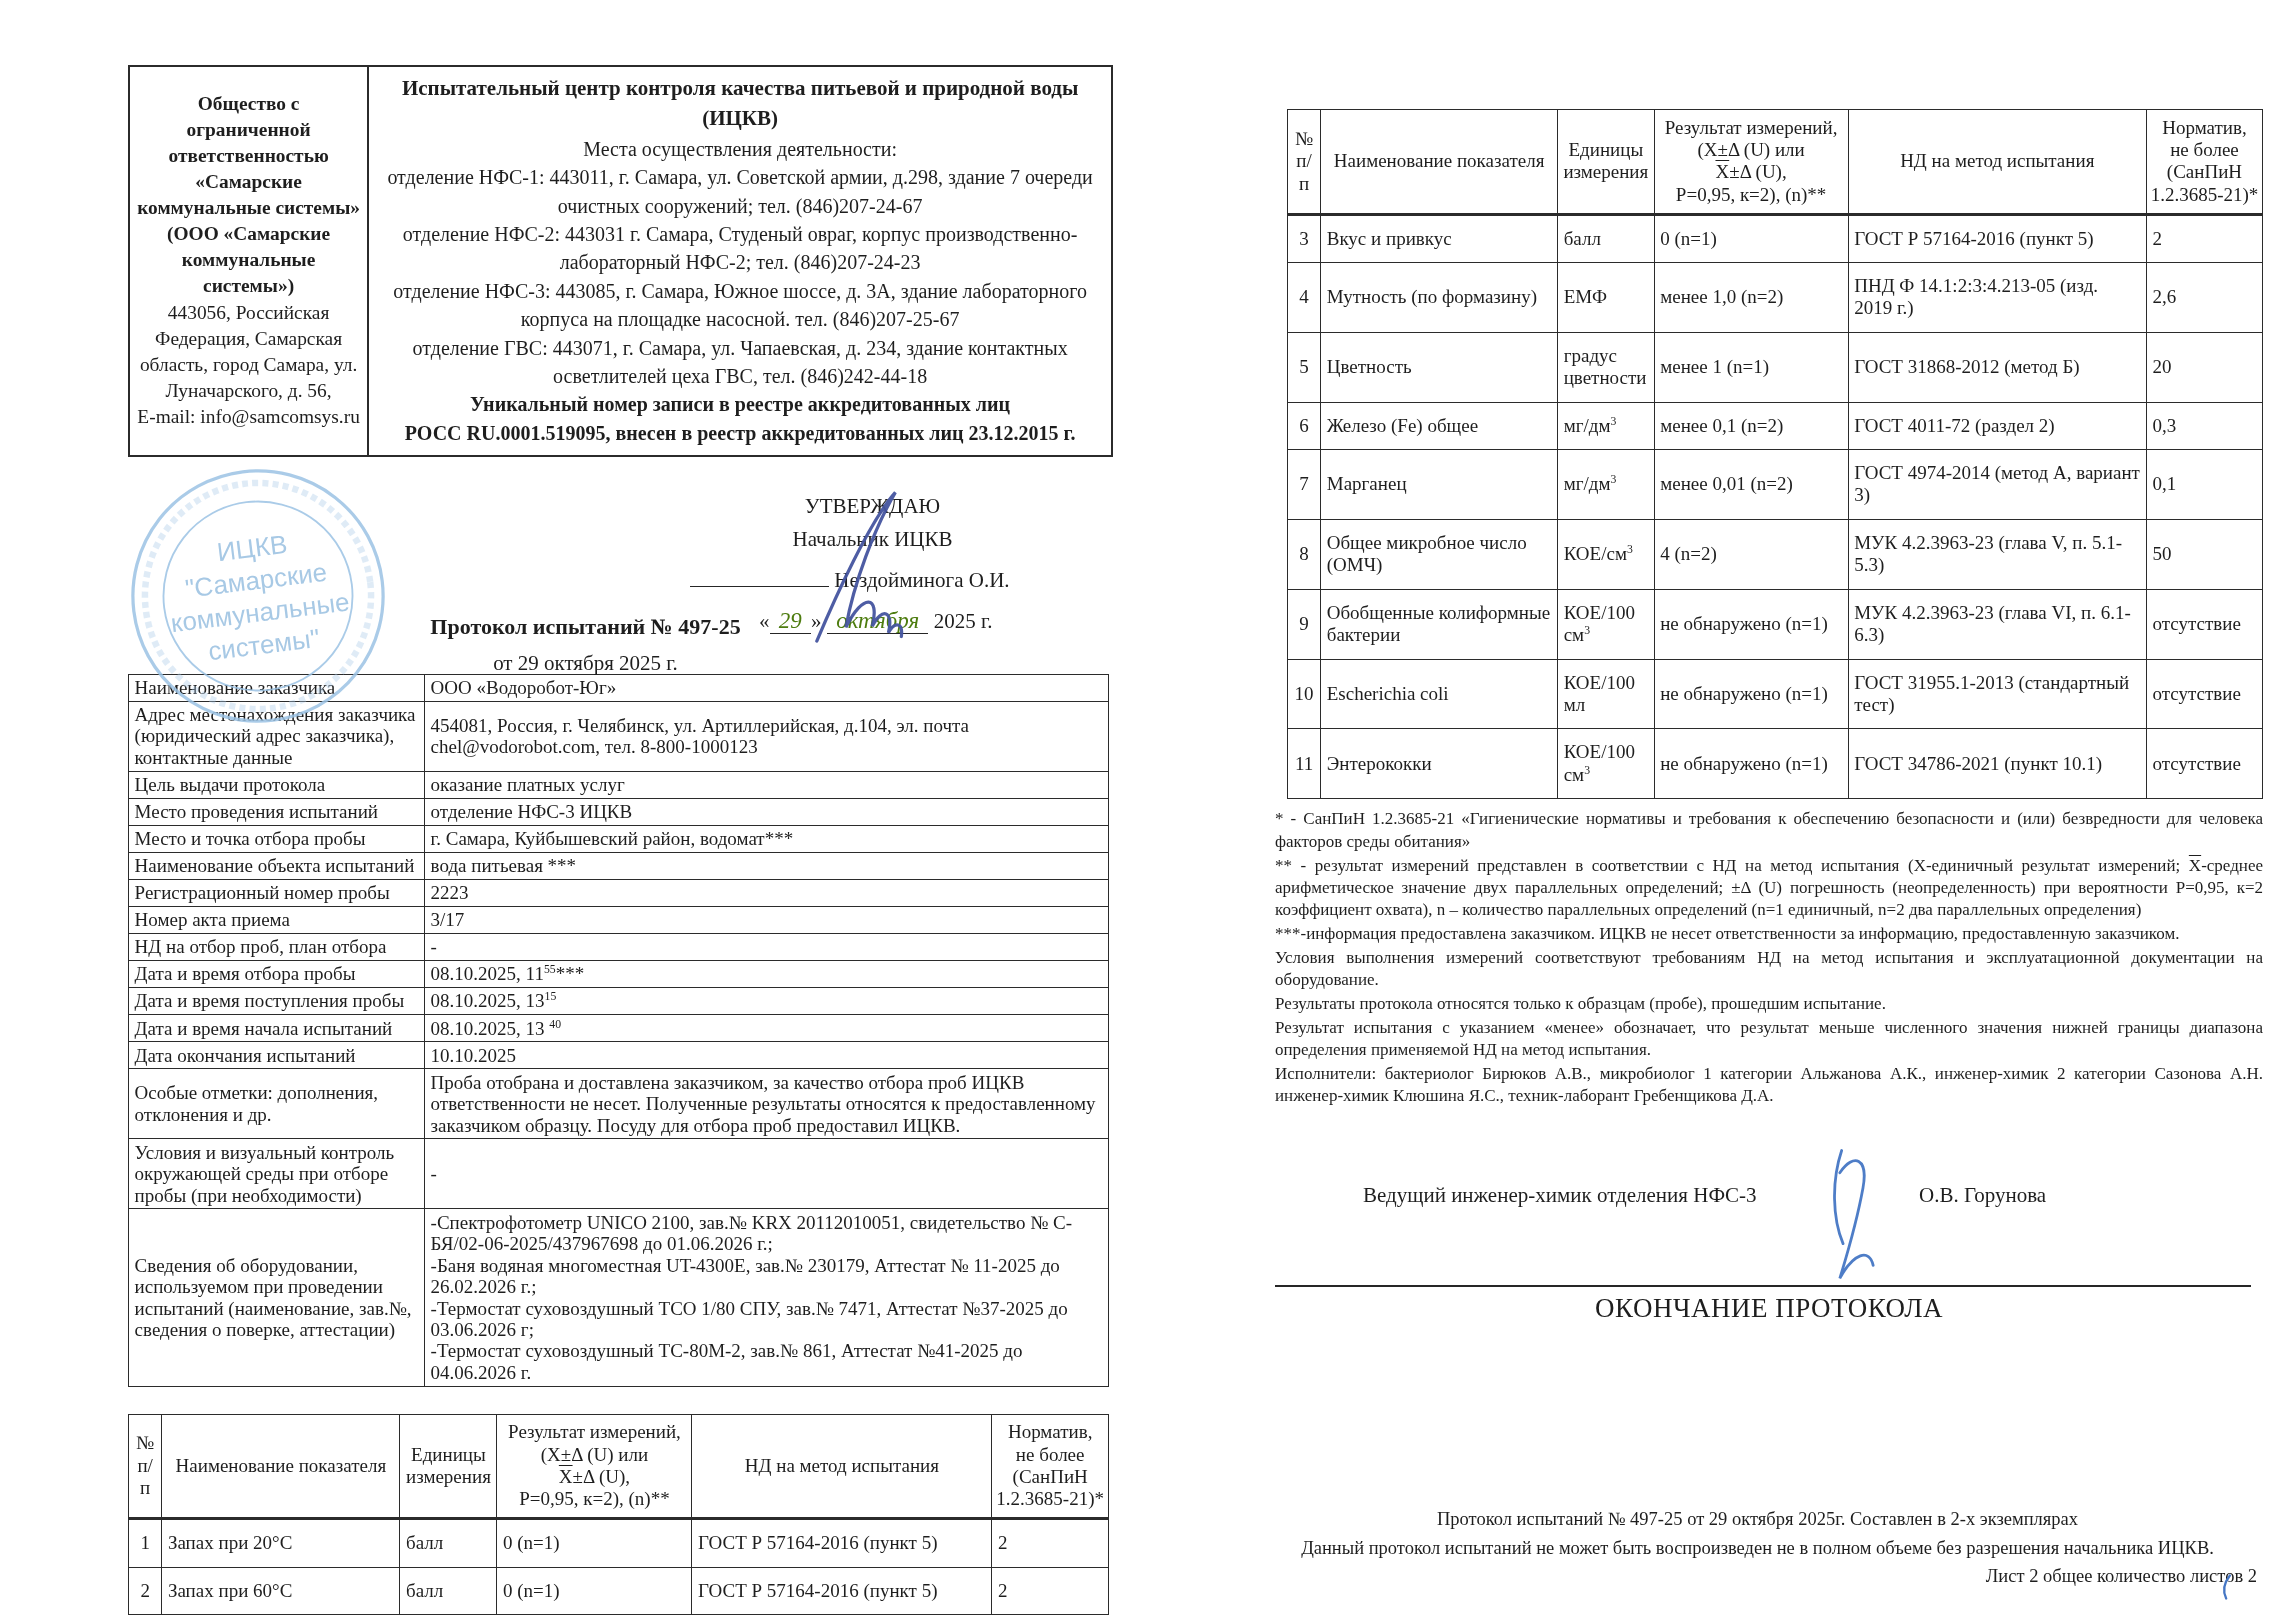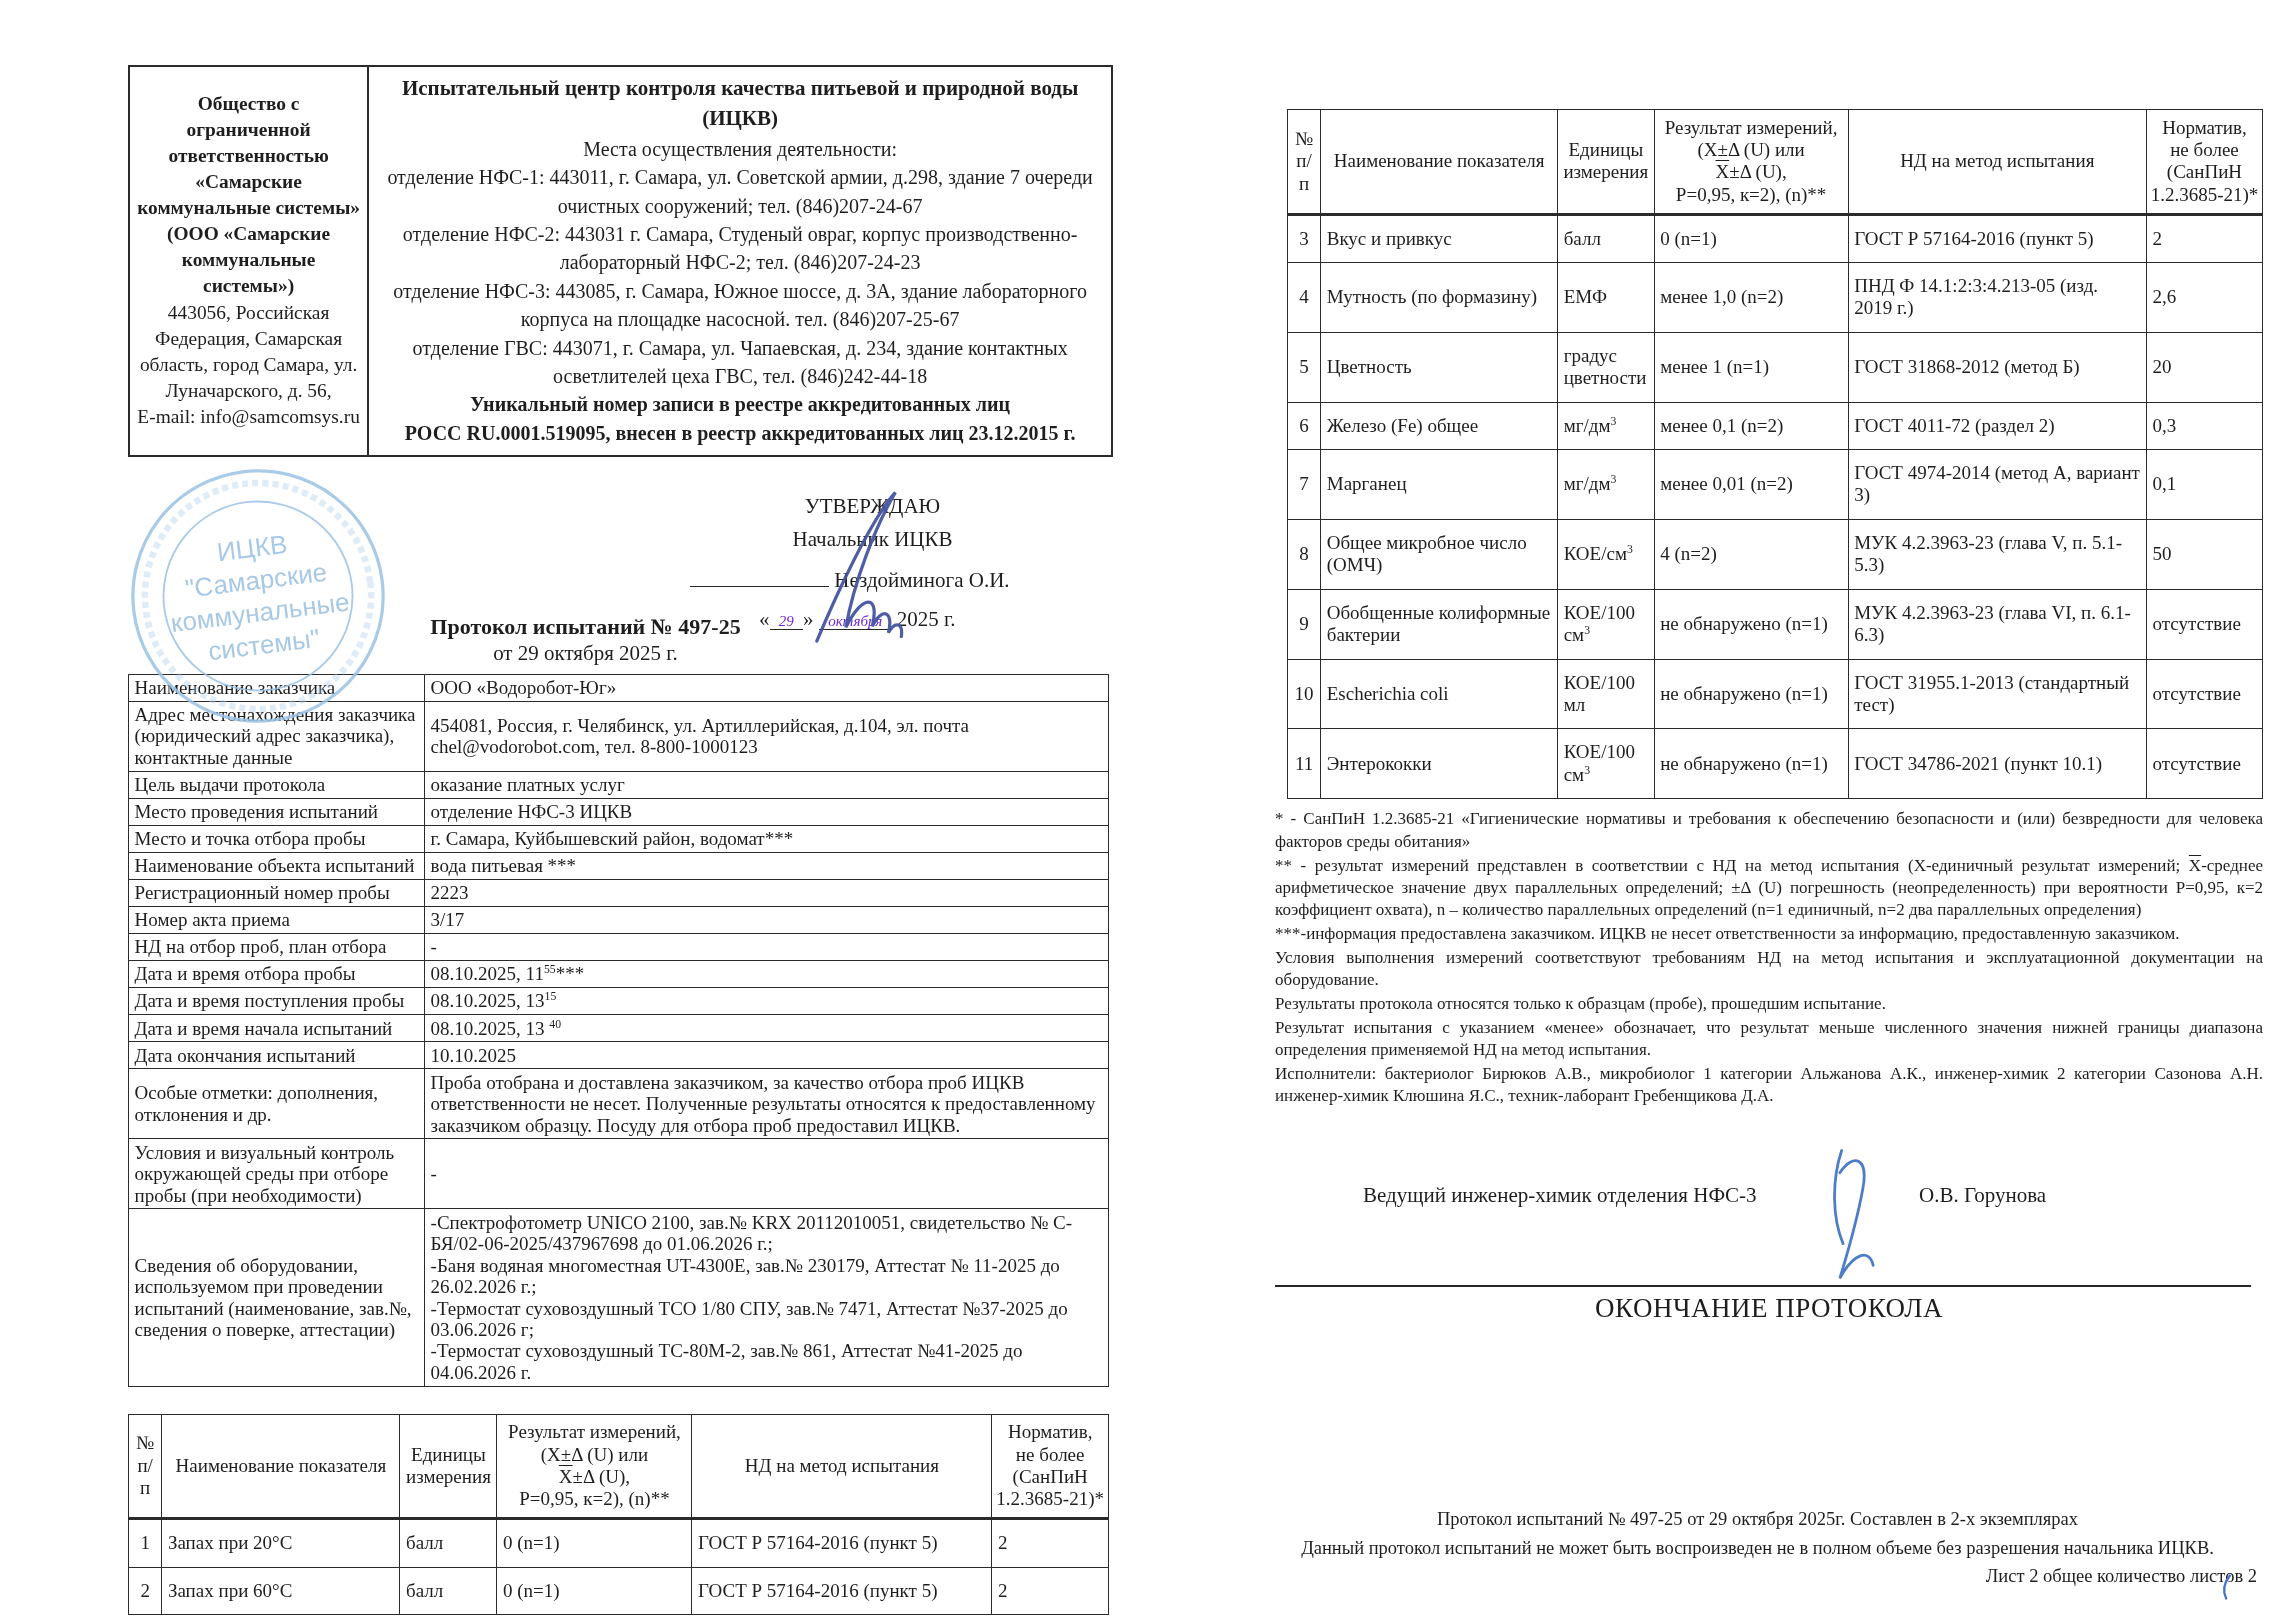--- a/index.html
+++ b/index.html
@@ -30,26 +30,26 @@
   
   .stamp{position:absolute;left:2.8px;top:0px;width:278px;height:278px;opacity:.85;}
 
   
   .approval{position:absolute;left:574px;top:37px;width:365px;font-size:21px;line-height:1.22;}
   .appr-c{text-align:center;}
   .appr-l2{margin-top:7.4px;}
   .appr-l3{margin-top:15.7px;white-space:nowrap;}
   .sig-underline{display:inline-block;width:139px;border-bottom:1.4px solid #262626;}
   .appr-l4{margin-top:13px;margin-left:69px;white-space:nowrap;}
-  .handline{color:#6d28d9;font-style:italic;font-size:15px;border-bottom:1.4px solid #262626;padding:0 9.3px;}
+  .handline{color:#4d7c0f;font-style:italic;font-size:23px;border-bottom:1.4px solid #262626;padding:0 9.3px;}
   .sig1{position:absolute;left:106px;top:-9.3px;width:134px;height:171px;}
 
   .protocol-title{position:absolute;left:0;top:156px;width:939px;text-align:center;}
   .pt1{font-weight:bold;font-size:22px;}
-  .pt2{font-size:21px;margin-top:0;}
+  .pt2{font-size:21px;margin-top:10px;}
 
   
   .details-table{width:981px;table-layout:fixed;}
   .details-table td{border:1.9px solid #2b2b2b;padding:2.3px 5.6px;vertical-align:middle;font-size:19px;line-height:1.13;}
   .dlabel{width:296px;}
   .dvalue{}
 
   
   .results-table{width:981px;table-layout:fixed;margin-top:27px;}
   .results-table th,.results-table td{border:1.9px solid #2b2b2b;font-size:19px;line-height:1.18;}

